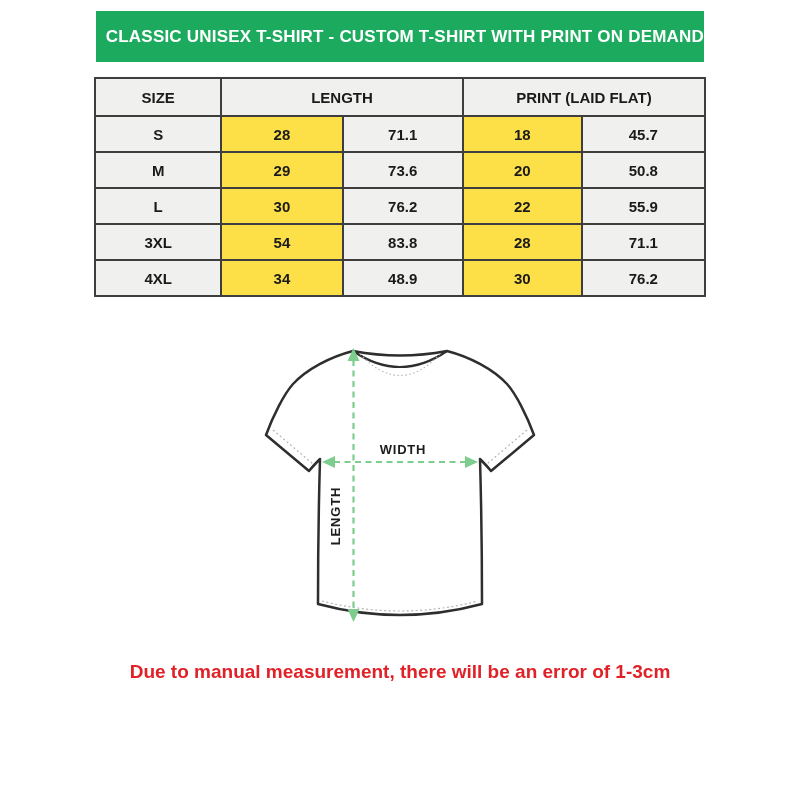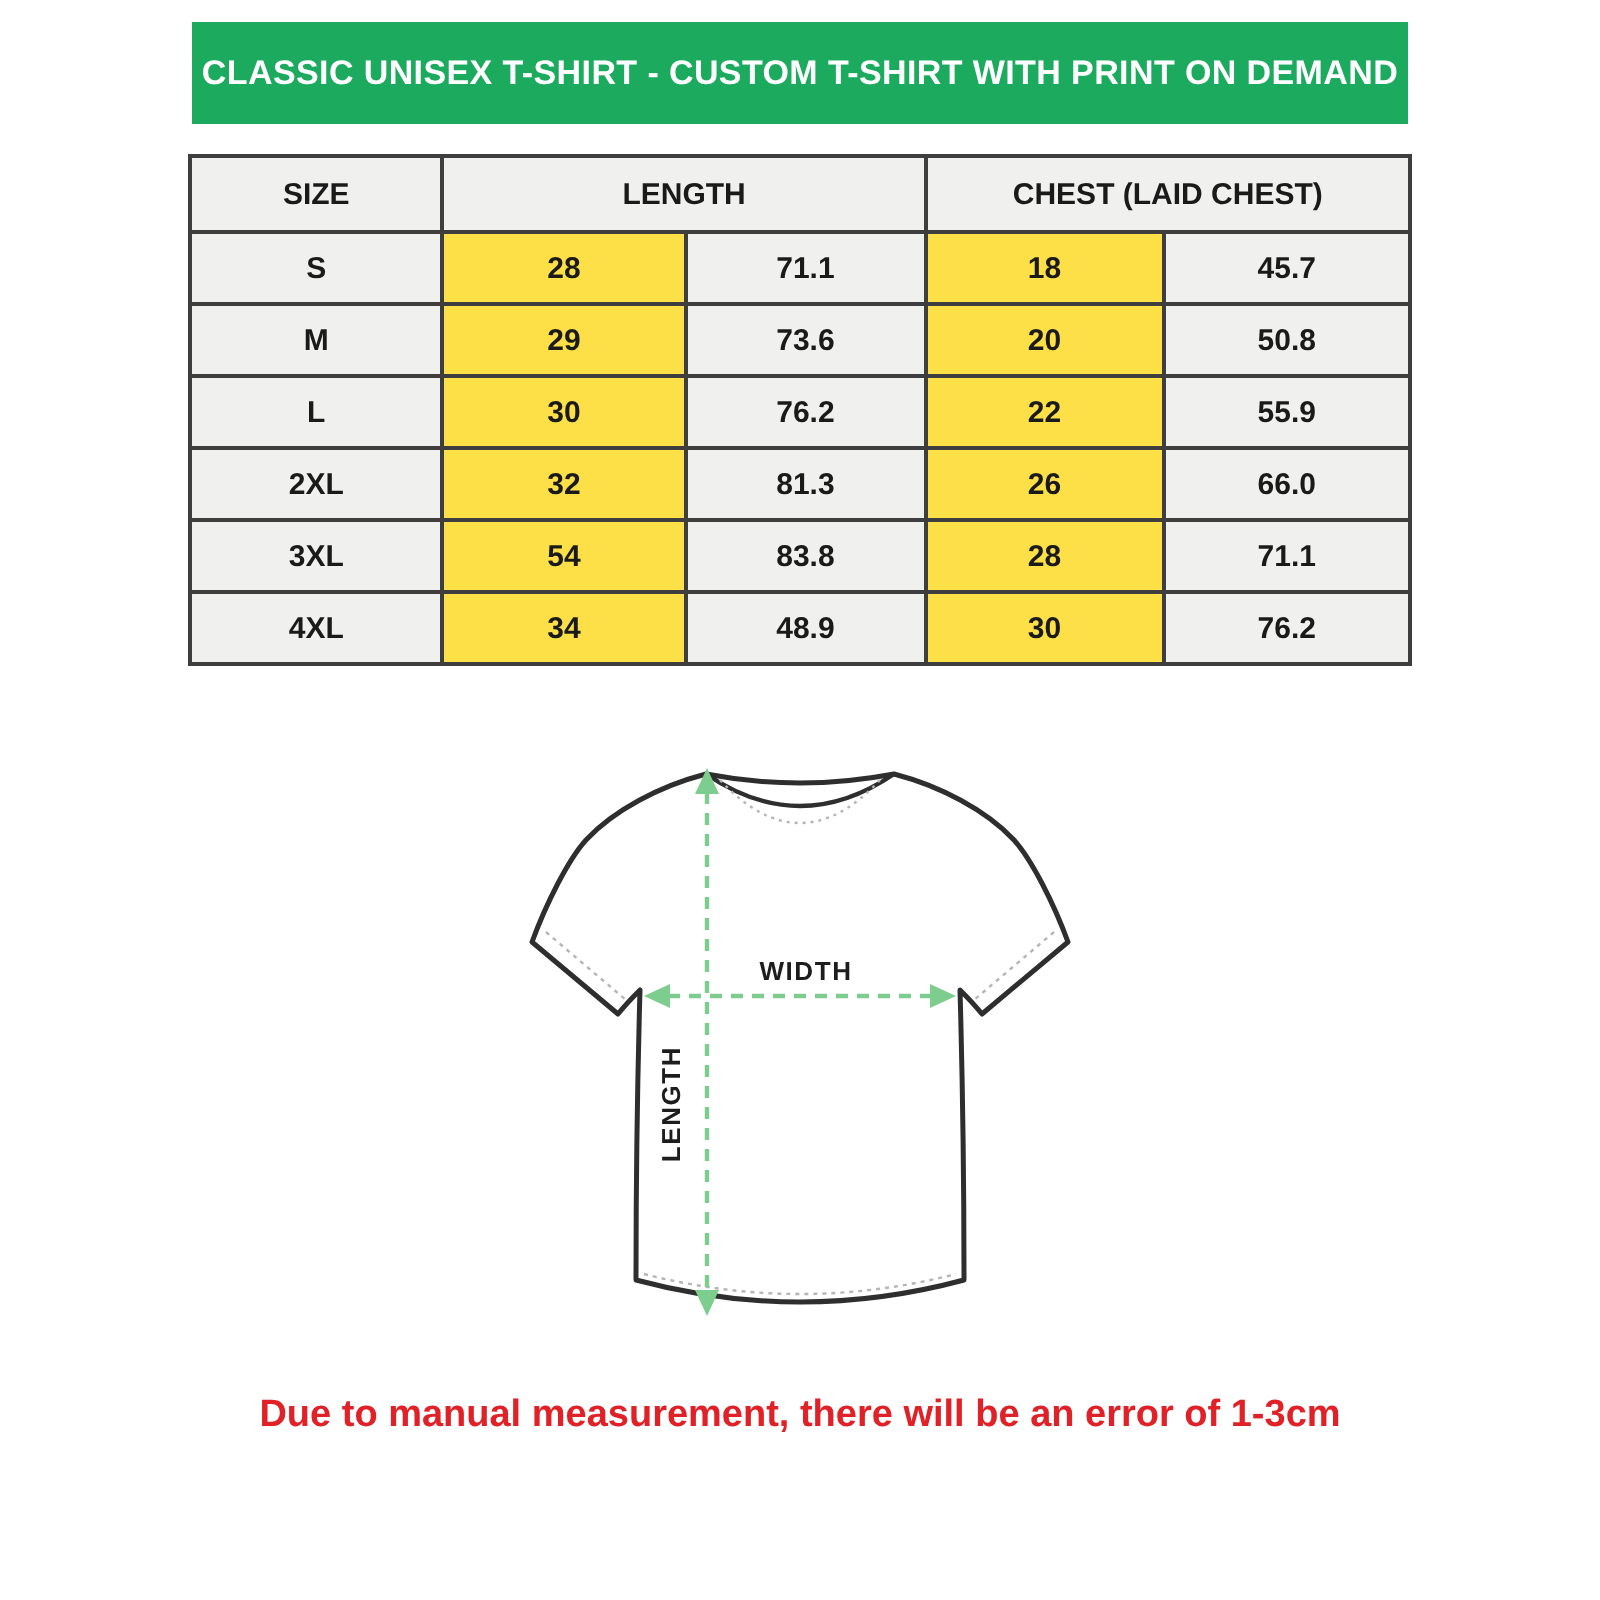--- a/index.html
+++ b/index.html
@@ -16,21 +16,21 @@
     margin: 0 auto;
     padding-top: 11px;
   }
   .banner {
     width: 608px;
     height: 51px;
     margin: 0 auto;
     background: #1cab5e;
     display: flex;
     align-items: center;
-    justify-content: center;
+    justify-content: flex-end;
   }
   .banner h1 {
     margin: 0;
     color: #ffffff;
     font-size: 17px;
     font-weight: bold;
     letter-spacing: 0.2px;
     white-space: nowrap;
   }
   table.size-table {
@@ -88,21 +88,21 @@
       <col style="width:20.7%">
       <col style="width:19.9%">
       <col style="width:19.7%">
       <col style="width:19.5%">
       <col style="width:20.2%">
     </colgroup>
     <thead>
       <tr>
         <th class="shade">SIZE</th>
         <th class="shade" colspan="2">LENGTH</th>
-        <th class="shade" colspan="2">CHEST (LAID CHEST)</th>
+        <th class="shade" colspan="2">PRINT (LAID FLAT)</th>
       </tr>
     </thead>
     <tbody>
       <tr>
         <th class="shade">S</th>
         <td class="plain">28</td>
         <td class="shade">71.1</td>
         <td class="plain">18</td>
         <td class="shade">45.7</td>
       </tr>
@@ -112,27 +112,20 @@
         <td class="shade">73.6</td>
         <td class="plain">20</td>
         <td class="shade">50.8</td>
       </tr>
       <tr>
         <th class="shade">L</th>
         <td class="plain">30</td>
         <td class="shade">76.2</td>
         <td class="plain">22</td>
         <td class="shade">55.9</td>
-      </tr>
-      <tr>
-        <th class="shade">2XL</th>
-        <td class="plain">32</td>
-        <td class="shade">81.3</td>
-        <td class="plain">26</td>
-        <td class="shade">66.0</td>
       </tr>
       <tr>
         <th class="shade">3XL</th>
         <td class="plain">54</td>
         <td class="shade">83.8</td>
         <td class="plain">28</td>
         <td class="shade">71.1</td>
       </tr>
       <tr>
         <th class="shade">4XL</th>

